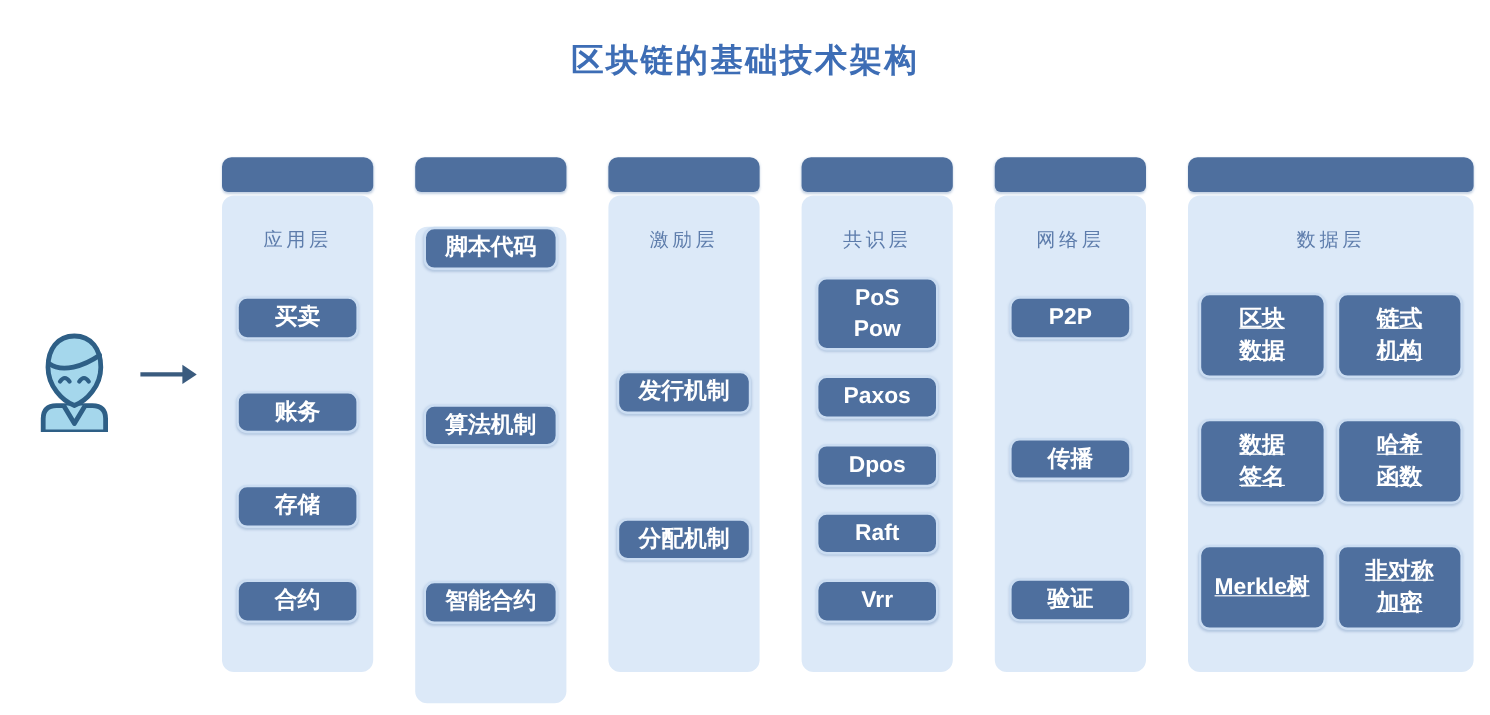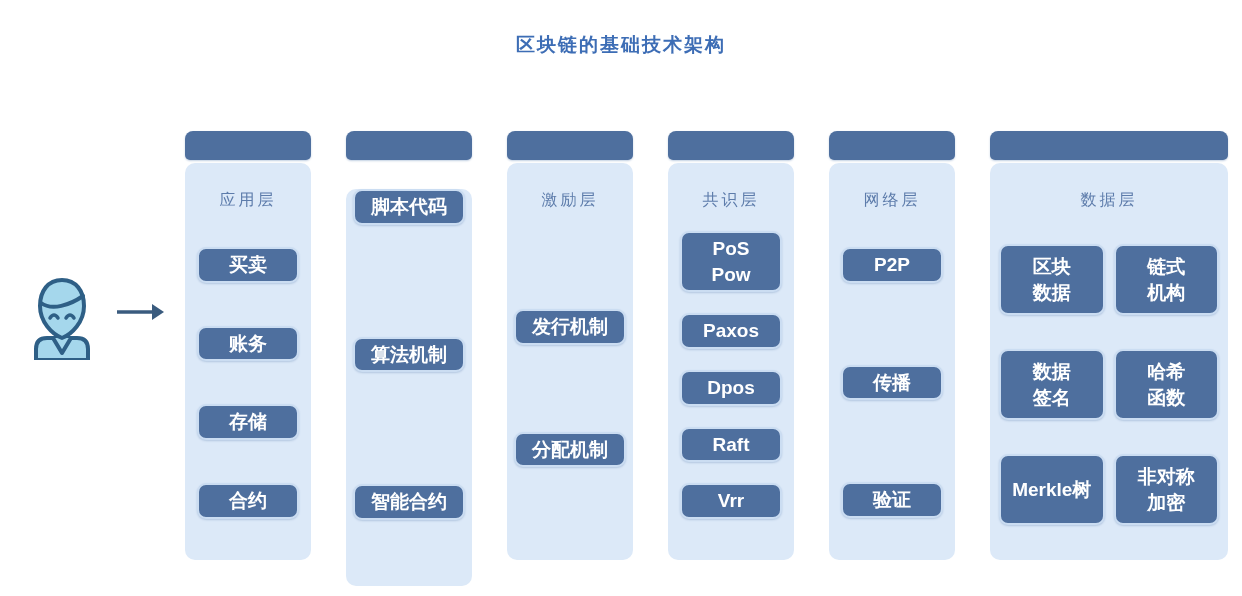--- a/index.html
+++ b/index.html
@@ -10,21 +10,21 @@
   .canvas{
     position:relative;
     width:1242px;height:596px;
     background:#ffffff;
     overflow:hidden;
   }
   .title{
     position:absolute;
     top:32px;left:0;width:1242px;
     text-align:center;
-    font-size:19px;
+    font-size:27px;
     font-weight:700;
     letter-spacing:2px;
     color:var(--title-color,#3d6db5);
   }
   .actor{
     position:absolute;
     left:30px;top:276px;
     display:flex;align-items:center;
   }
   .person-svg{display:block;}
@@ -91,21 +91,21 @@
   .col-network .box{min-width:102px;}
   .col-data .items{
     display:grid;
     grid-template-columns:1fr 1fr;
     gap:34px 9px;
     margin-top:26px;
     padding:0 9px;
     width:100%;
     box-sizing:border-box;
   }
-  .col-data .box{width:100%;min-height:71px;padding:5px 4px;}
+  .col-data .box{width:100%;min-height:71px;padding:5px 4px;text-decoration:underline;}
 </style>
 </head>
 <body>
 
 <div class="canvas">
 
   <div class="title">区块链的基础技术架构</div>
 
   <div class="actor">
     <svg class="person-svg" width="64" height="84" viewBox="0 0 64 84">

